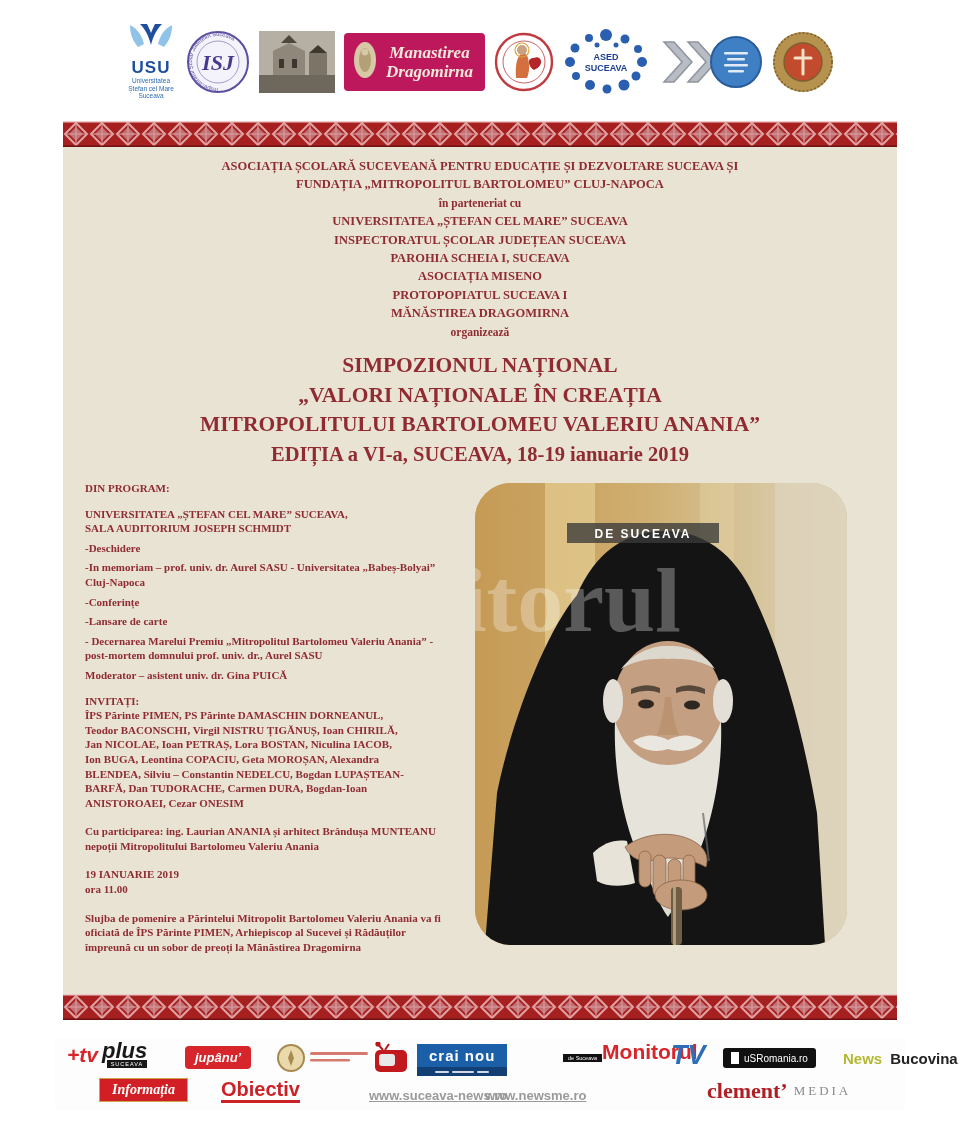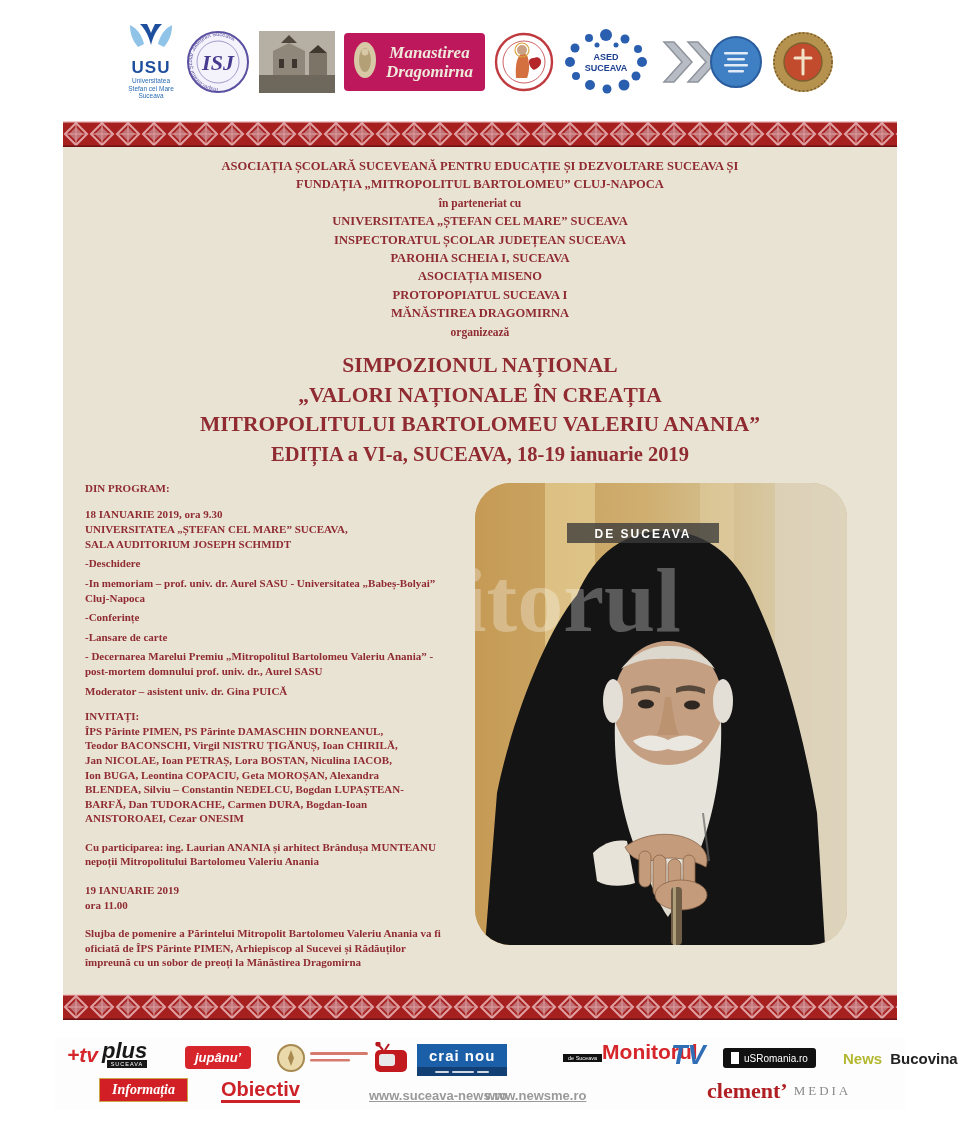--- a/index.html
+++ b/index.html
@@ -218,21 +218,20 @@
 
     <div class="title">
       <div>SIMPOZIONUL NAȚIONAL</div>
       <div>„VALORI NAȚIONALE ÎN CREAȚIA</div>
       <div>MITROPOLITULUI BARTOLOMEU VALERIU ANANIA”</div>
       <div class="last">EDIȚIA a VI-a,  SUCEAVA, 18-19 ianuarie 2019</div>
     </div>
 
     <div class="program">
       <div class="pblock">DIN PROGRAM:</div>
-      <div class="pblock tight" style="margin-bottom:1px;">18 IANUARIE 2019, ora 9.30</div>
       <div>UNIVERSITATEA „ȘTEFAN CEL MARE” SUCEAVA,</div>
       <div class="pblock tight">SALA AUDITORIUM  JOSEPH  SCHMIDT</div>
       <div class="pblock tight">-Deschidere</div>
       <div class="pblock tight ml">-In memoriam – prof. univ. dr.  Aurel SASU - Universitatea „Babeș-Bolyai”
 Cluj-Napoca</div>
       <div class="pblock tight">-Conferințe</div>
       <div class="pblock tight">-Lansare de carte</div>
       <div class="pblock tight ml">- Decernarea Marelui Premiu „Mitropolitul Bartolomeu Valeriu Anania” -
 post-mortem domnului prof. univ. dr., Aurel SASU</div>
       <div class="pblock">Moderator – asistent univ. dr. Gina PUICĂ</div>

